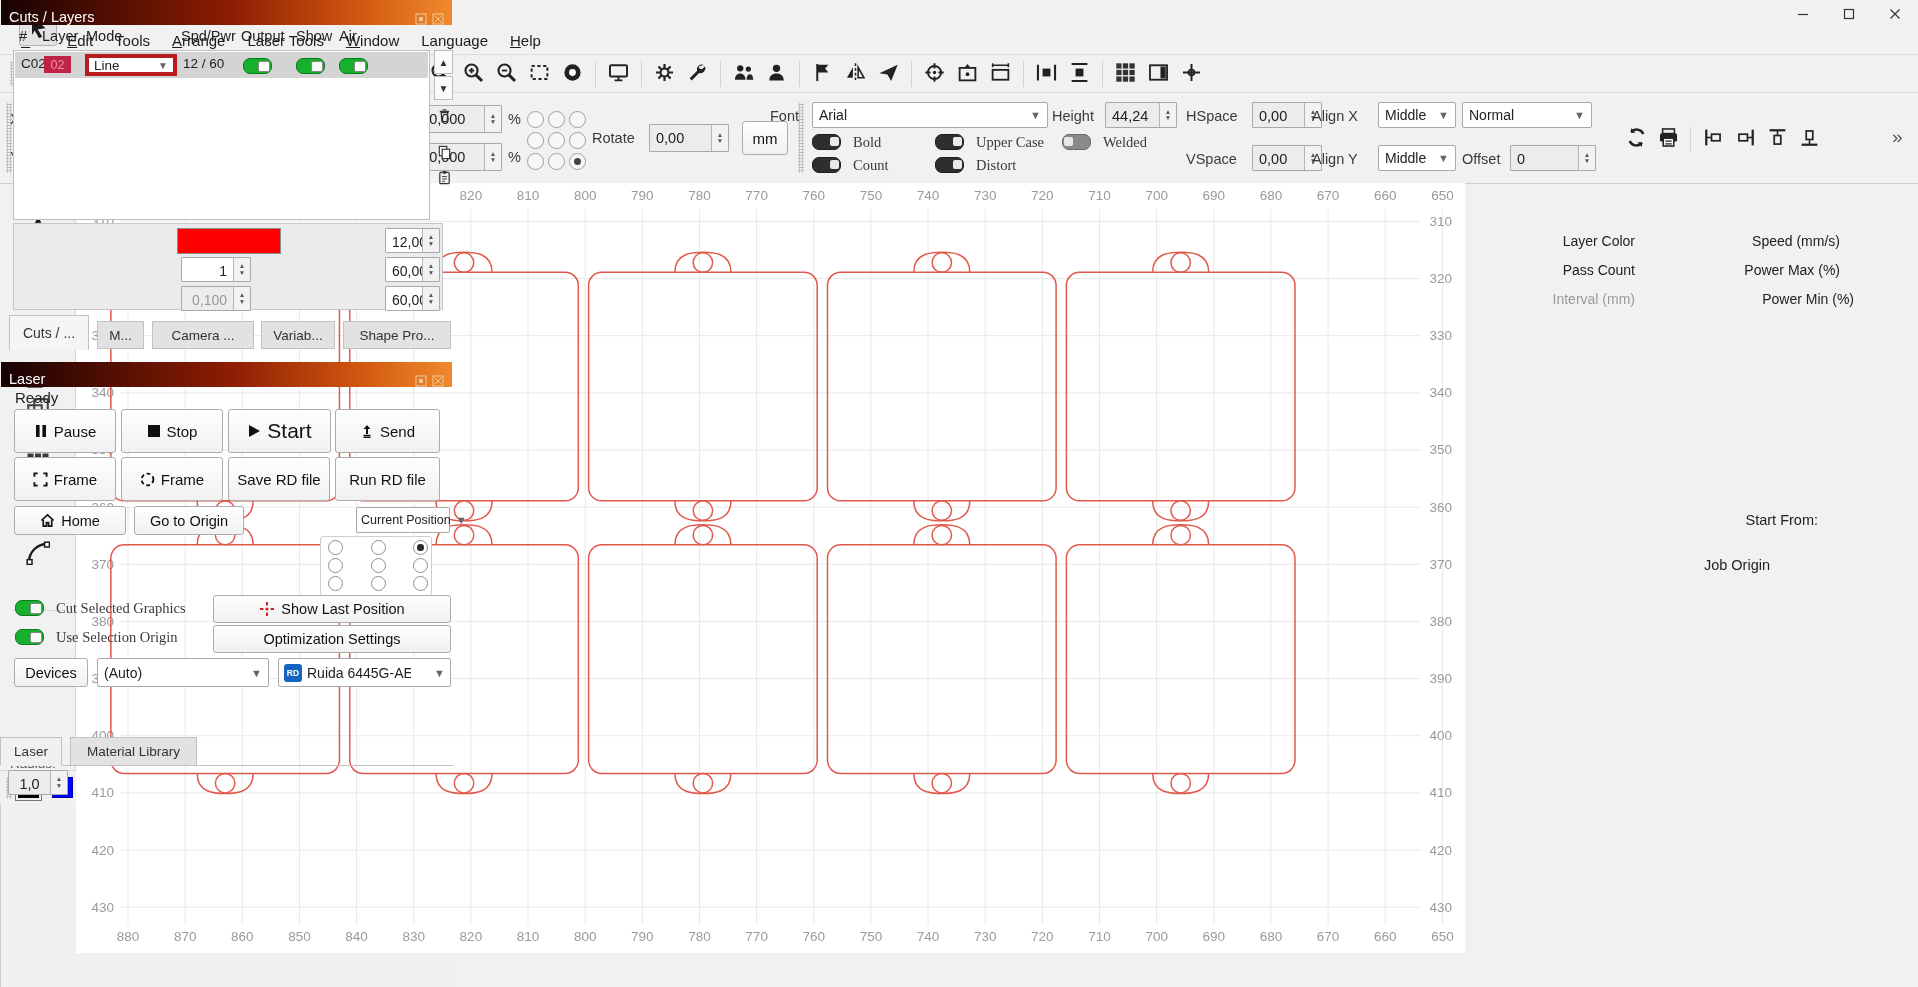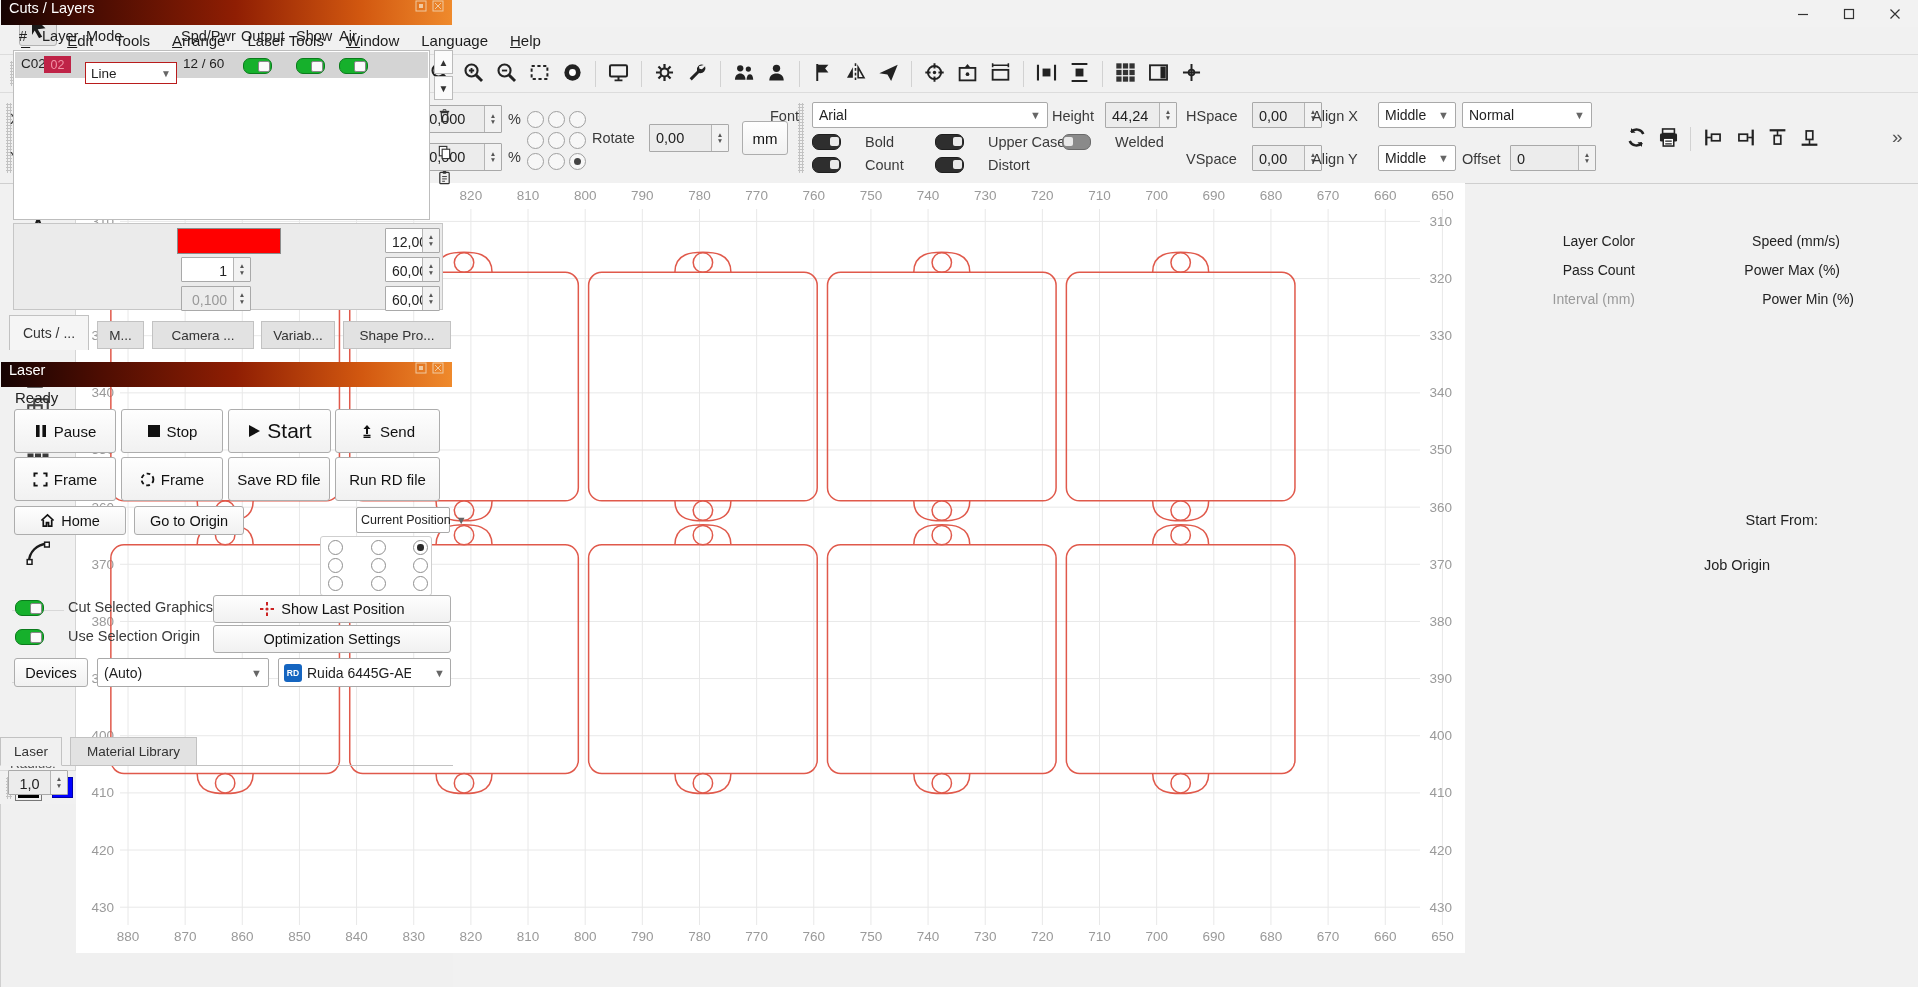--- a/index.html
+++ b/index.html
@@ -38,21 +38,21 @@
   .spin span{font-size:6.5px;line-height:6.5px;color:#555;}
   .dd{background:#fff;border:1px solid #a9a9a9;height:26px;box-sizing:border-box;border-radius:2px;
     display:flex;align-items:center;padding:0 6px;font-size:14px;color:#222;}
   .dd .arrow{margin-left:auto;color:#666;font-size:11px;padding-left:5px;}
   .tg{width:27px;height:14px;border-radius:7px;position:relative;display:inline-block;flex:none;}
   .tg.off{background:#2e2e2e;border:1px solid #1e1e1e;}
   .tg.off i{position:absolute;right:1px;top:1.5px;width:9px;height:9px;border-radius:2px;background:#e9e9e9;}
   .tg.on{background:#16b02c;border:1px solid #0b7a1c;}
   .tg.on i{position:absolute;right:1px;top:1.5px;width:10px;height:9px;border-radius:2px;
     background:#fafafa;border:0.5px solid #888;}
-  .tglrow{display:flex;gap:24px;position:absolute;}
+  .tglrow{display:flex;align-items:center;gap:12px;position:absolute;font-family:Liberation Serif, serif;}
   .tglrow .lbl{line-height:16px;}
   .refgrid{display:grid;grid-template-columns:repeat(3,17px);grid-gap:4px;}
   .refc{width:15px;height:15px;border:1px solid #9f9f9f;border-radius:50%;background:#f7f7f7;position:relative;}
   .refc.sel::after{content:'';position:absolute;left:4px;top:4px;width:7px;height:7px;border-radius:50%;background:#444;}
   .btn{background:linear-gradient(#fefefe,#f1f1f1);border:1px solid #adadad;border-radius:3px;
     display:flex;align-items:center;justify-content:center;font-size:14px;color:#111;box-sizing:border-box;gap:6px;}
   
   #sidebar{left:0;top:183px;width:76px;height:770px;background:#f1f1f1;border-right:1px solid #d5d5d5;box-sizing:border-box;}
   .tool{position:absolute;left:24px;width:28px;height:28px;display:flex;align-items:center;justify-content:center;}
   .tool.active{left:19px;width:38px;height:38px;background:#e4e4e4;border:1px solid #b3b3b3;border-radius:3px;box-sizing:border-box;}
@@ -64,30 +64,30 @@
   
   #palettebar{left:0;top:953px;width:1465px;height:34px;background:#f1f1f1;border-top:1px solid #d8d8d8;
     display:flex;align-items:center;padding-left:6px;box-sizing:border-box;}
   .sw{width:21px;height:21px;margin-right:12.5px;display:flex;align-items:center;justify-content:center;
     font-size:11.5px;border:1px solid rgba(0,0,0,.35);box-sizing:border-box;flex:none;}
   .sw.sel{outline:1px solid #777;outline-offset:2px;}
   .psep{width:1px;height:22px;background:#cfcfcf;margin:0 8px 0 2px;flex:none;}
   
   #rpanel{left:1465px;top:183px;width:453px;height:804px;background:#f0f0f0;border-left:1px solid #cfcfcf;box-sizing:border-box;}
   .ptitle{position:absolute;left:1px;width:451px;height:25px;color:#fff;font-size:14.5px;
-    display:flex;align-items:flex-start;padding:0 8px;box-sizing:border-box;
+    display:flex;align-items:flex-end;padding:0 8px;box-sizing:border-box;
     background:linear-gradient(90deg,#160302,#4d0d02 22%,#8f1e03 52%,#d25810 80%,#ef8a2c);}
   .ptitle .ticons{margin-left:auto;display:flex;gap:5px;}
   .colhead{position:absolute;font-size:14.5px;color:#222;}
   .listbox{position:absolute;background:#fff;border:1px solid #bdbdbd;box-sizing:border-box;}
   .layerrow{position:absolute;left:1px;top:1px;right:1px;height:26px;background:#d4d4d4;}
   .badge{position:absolute;width:27px;height:17px;background:#bf2347;color:#f293a7;font-size:12.5px;
     display:flex;align-items:center;justify-content:center;top:4px;}
-  .minidd{position:absolute;height:22px;top:2px;background:#fff;border:1px solid #b91c1c;display:flex;
-    align-items:center;font-size:13.5px;padding:0 5px;box-sizing:border-box;margin-top:8px;}
+  .minidd{position:absolute;height:22px;top:2px;background:#fff;border:4px solid #b91c1c;display:flex;
+    align-items:center;font-size:13.5px;padding:0 5px;box-sizing:border-box;}
   .rowtg{position:absolute;top:6px;}
   .stripbtn{position:absolute;left:434px;width:19px;height:24px;background:#fbfbfb;border:1px solid #bbb;
     box-sizing:border-box;display:flex;align-items:center;justify-content:center;font-size:10px;color:#333;}
   .stripicon{position:absolute;left:435px;width:18px;height:18px;display:flex;align-items:center;justify-content:center;}
   .parambox{position:absolute;background:#ebebeb;border:1px solid #c6c6c6;box-sizing:border-box;}
   .plabel{font-size:14px;color:#222;position:absolute;line-height:26px;}
   .plabel.gray{color:#9a9a9a;}
   .pfield{position:absolute;height:25px;}
   .pfield .val{text-align:right;font-size:14px;}
   .ctab{position:absolute;height:28px;top:321px;background:#e2e2e2;border:1px solid #c2c2c2;box-sizing:border-box;

